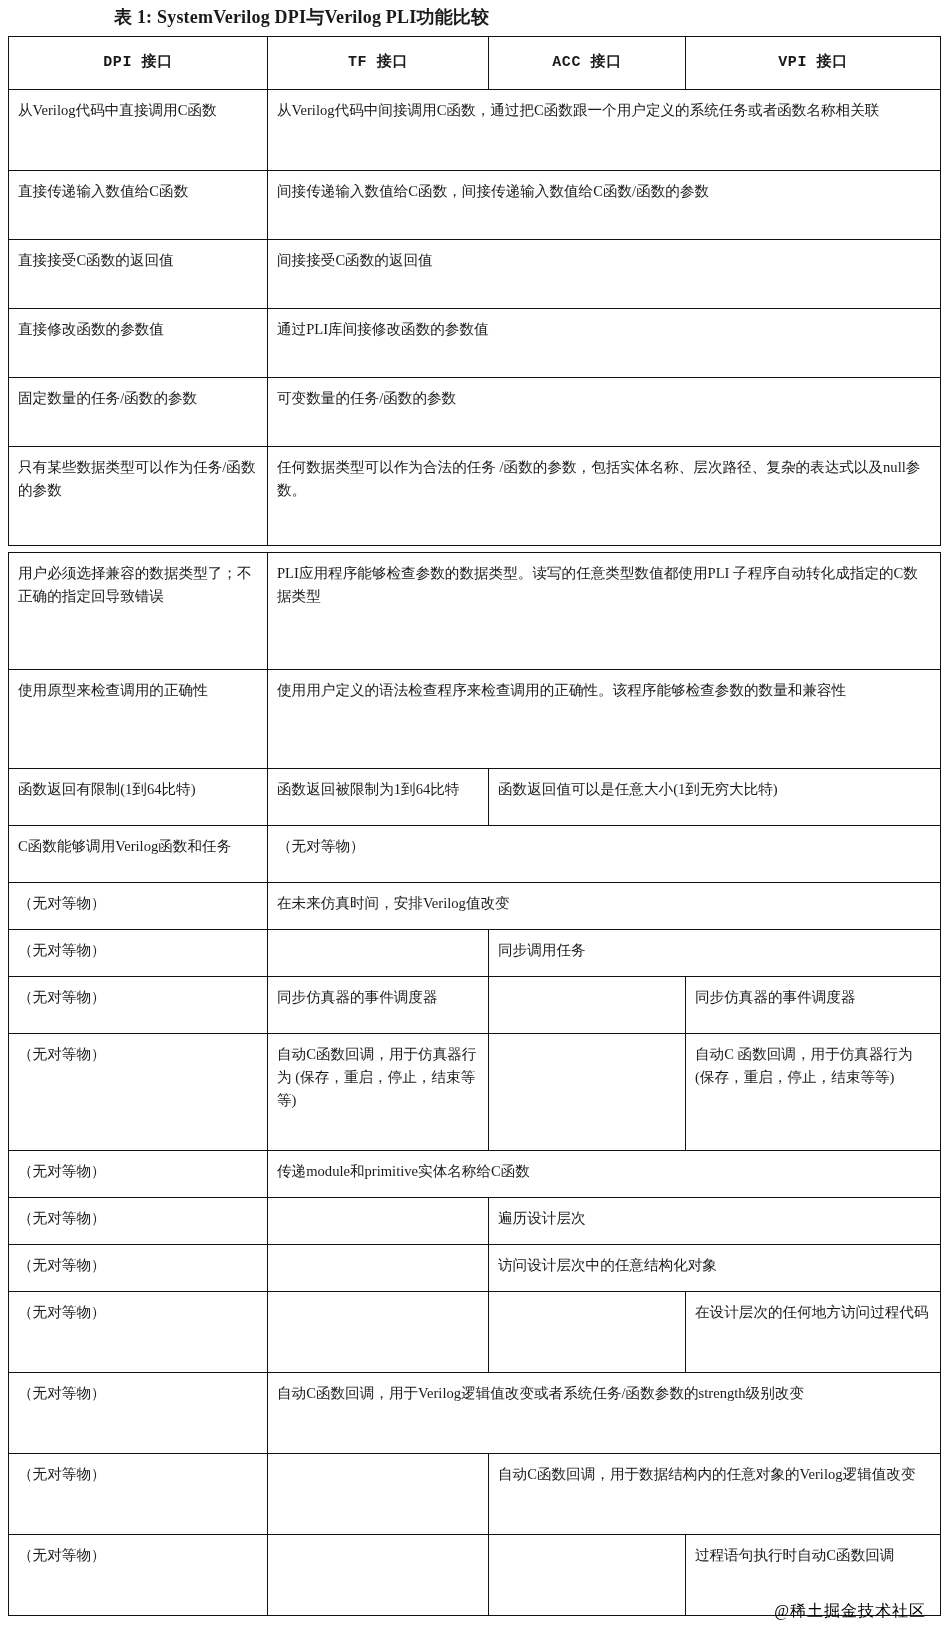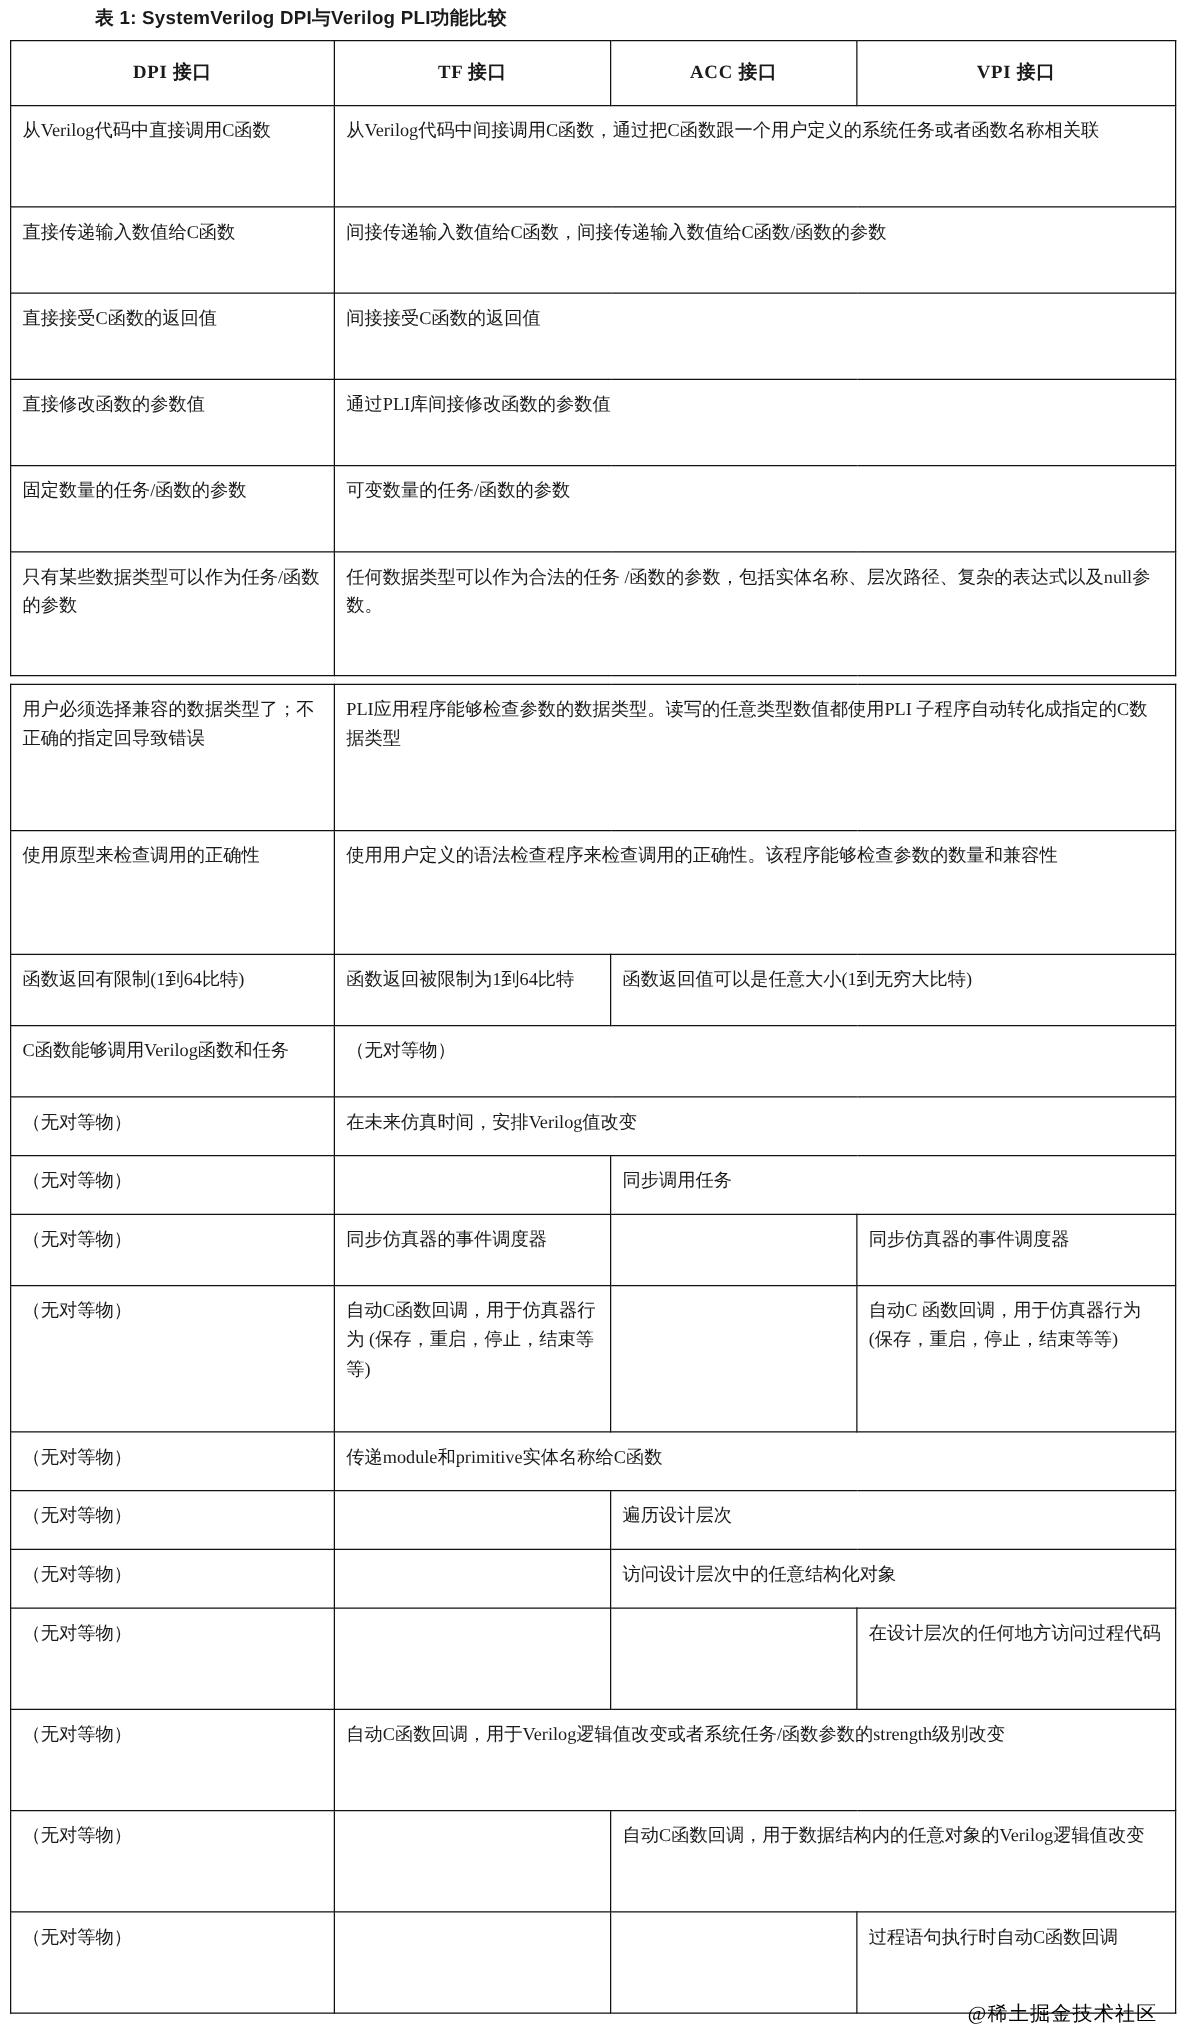--- a/index.html
+++ b/index.html
@@ -18,25 +18,25 @@
 
   .page {
     width: 948px;
     height: 1632px;
     position: relative;
     box-sizing: border-box;
   }
 
   
   .table-title {
-    font-family: Liberation Sans, sans-serif;
+    font-family: Liberation Serif, serif;
     font-weight: bold;
-    font-size: 15px;
+    font-size: 18px;
     letter-spacing: 0.2px;
-    padding: 4px 0 6px 76px;
+    padding: 4px 0 6px 114px;
     line-height: 1.45;
     white-space: nowrap;
   }
 
   
   table.cmp {
     border-collapse: collapse;
     table-layout: fixed;
     width: 932px;
     margin: 0 0 0 8px;
@@ -55,21 +55,21 @@
     vertical-align: top;
     padding: 9px 8px 9px 9px;
     font-size: 14.6px;
     line-height: 1.58;
     font-weight: 400;
     text-align: left;
     word-break: break-word;
   }
 
   table.cmp th.hdr {
-    font-family: Liberation Serif, serif;
+    font-family: Liberation Mono, monospace;
     font-weight: bold;
     font-size: 15px;
     text-align: center;
     vertical-align: middle;
     padding: 14px 6px 14px 6px;
     letter-spacing: 0.6px;
     margin-left: 40px;
   }
 
   td.ctr { text-align: center; }

